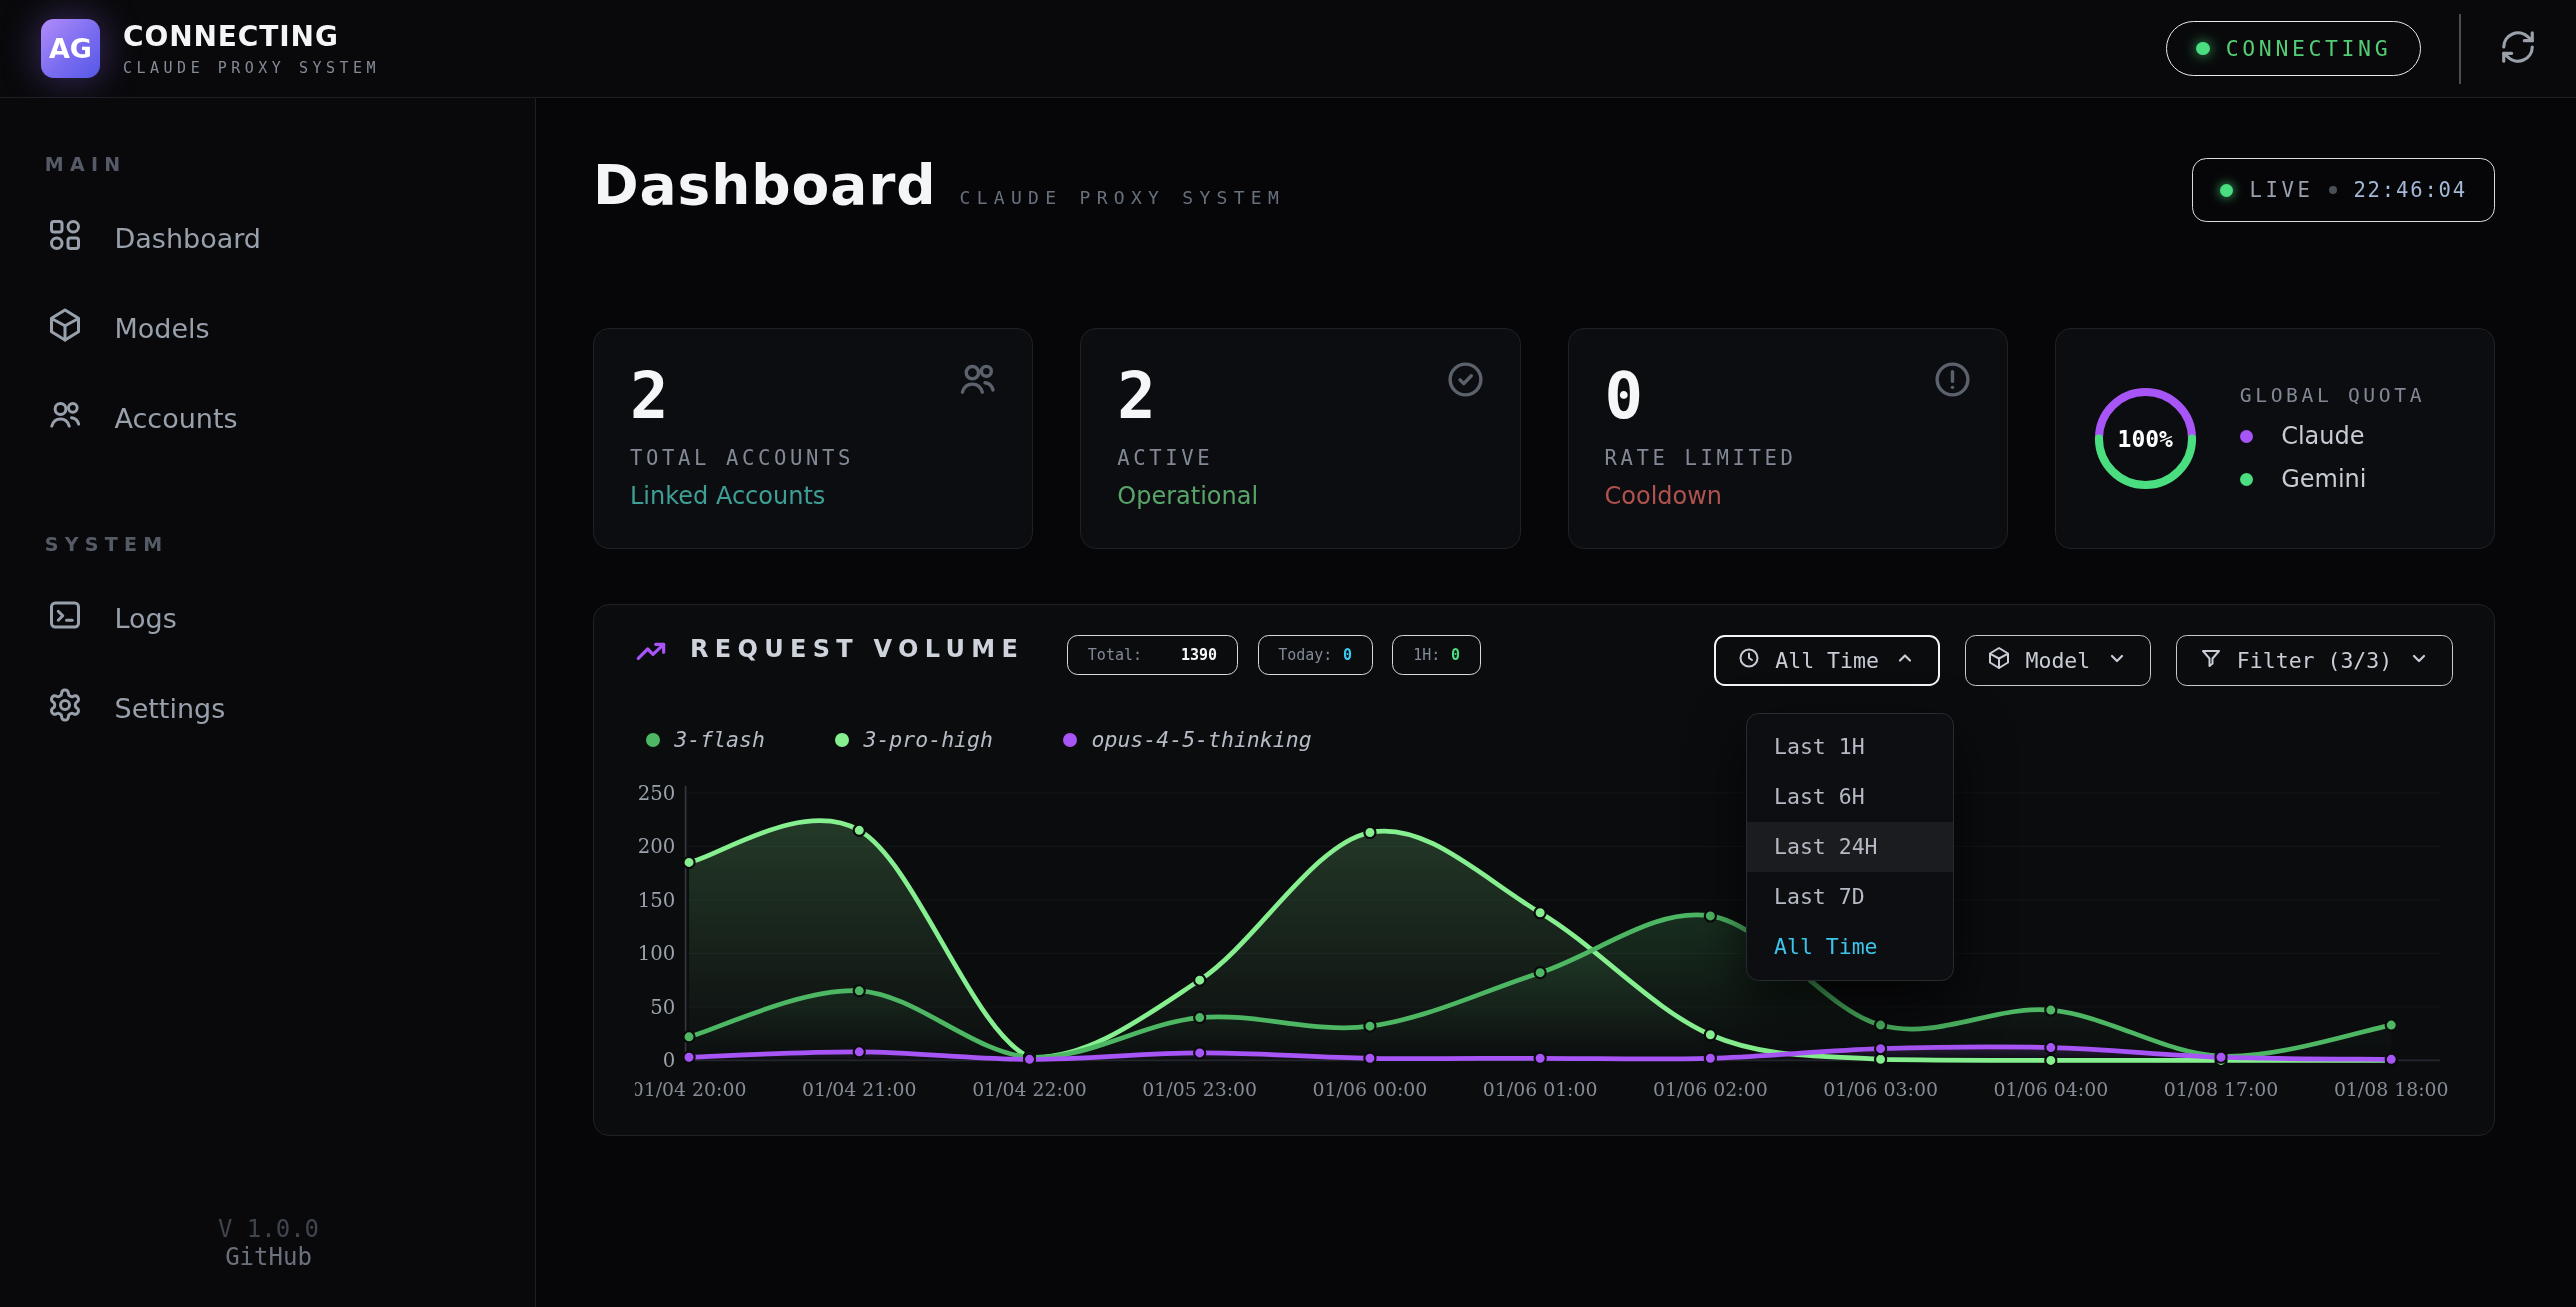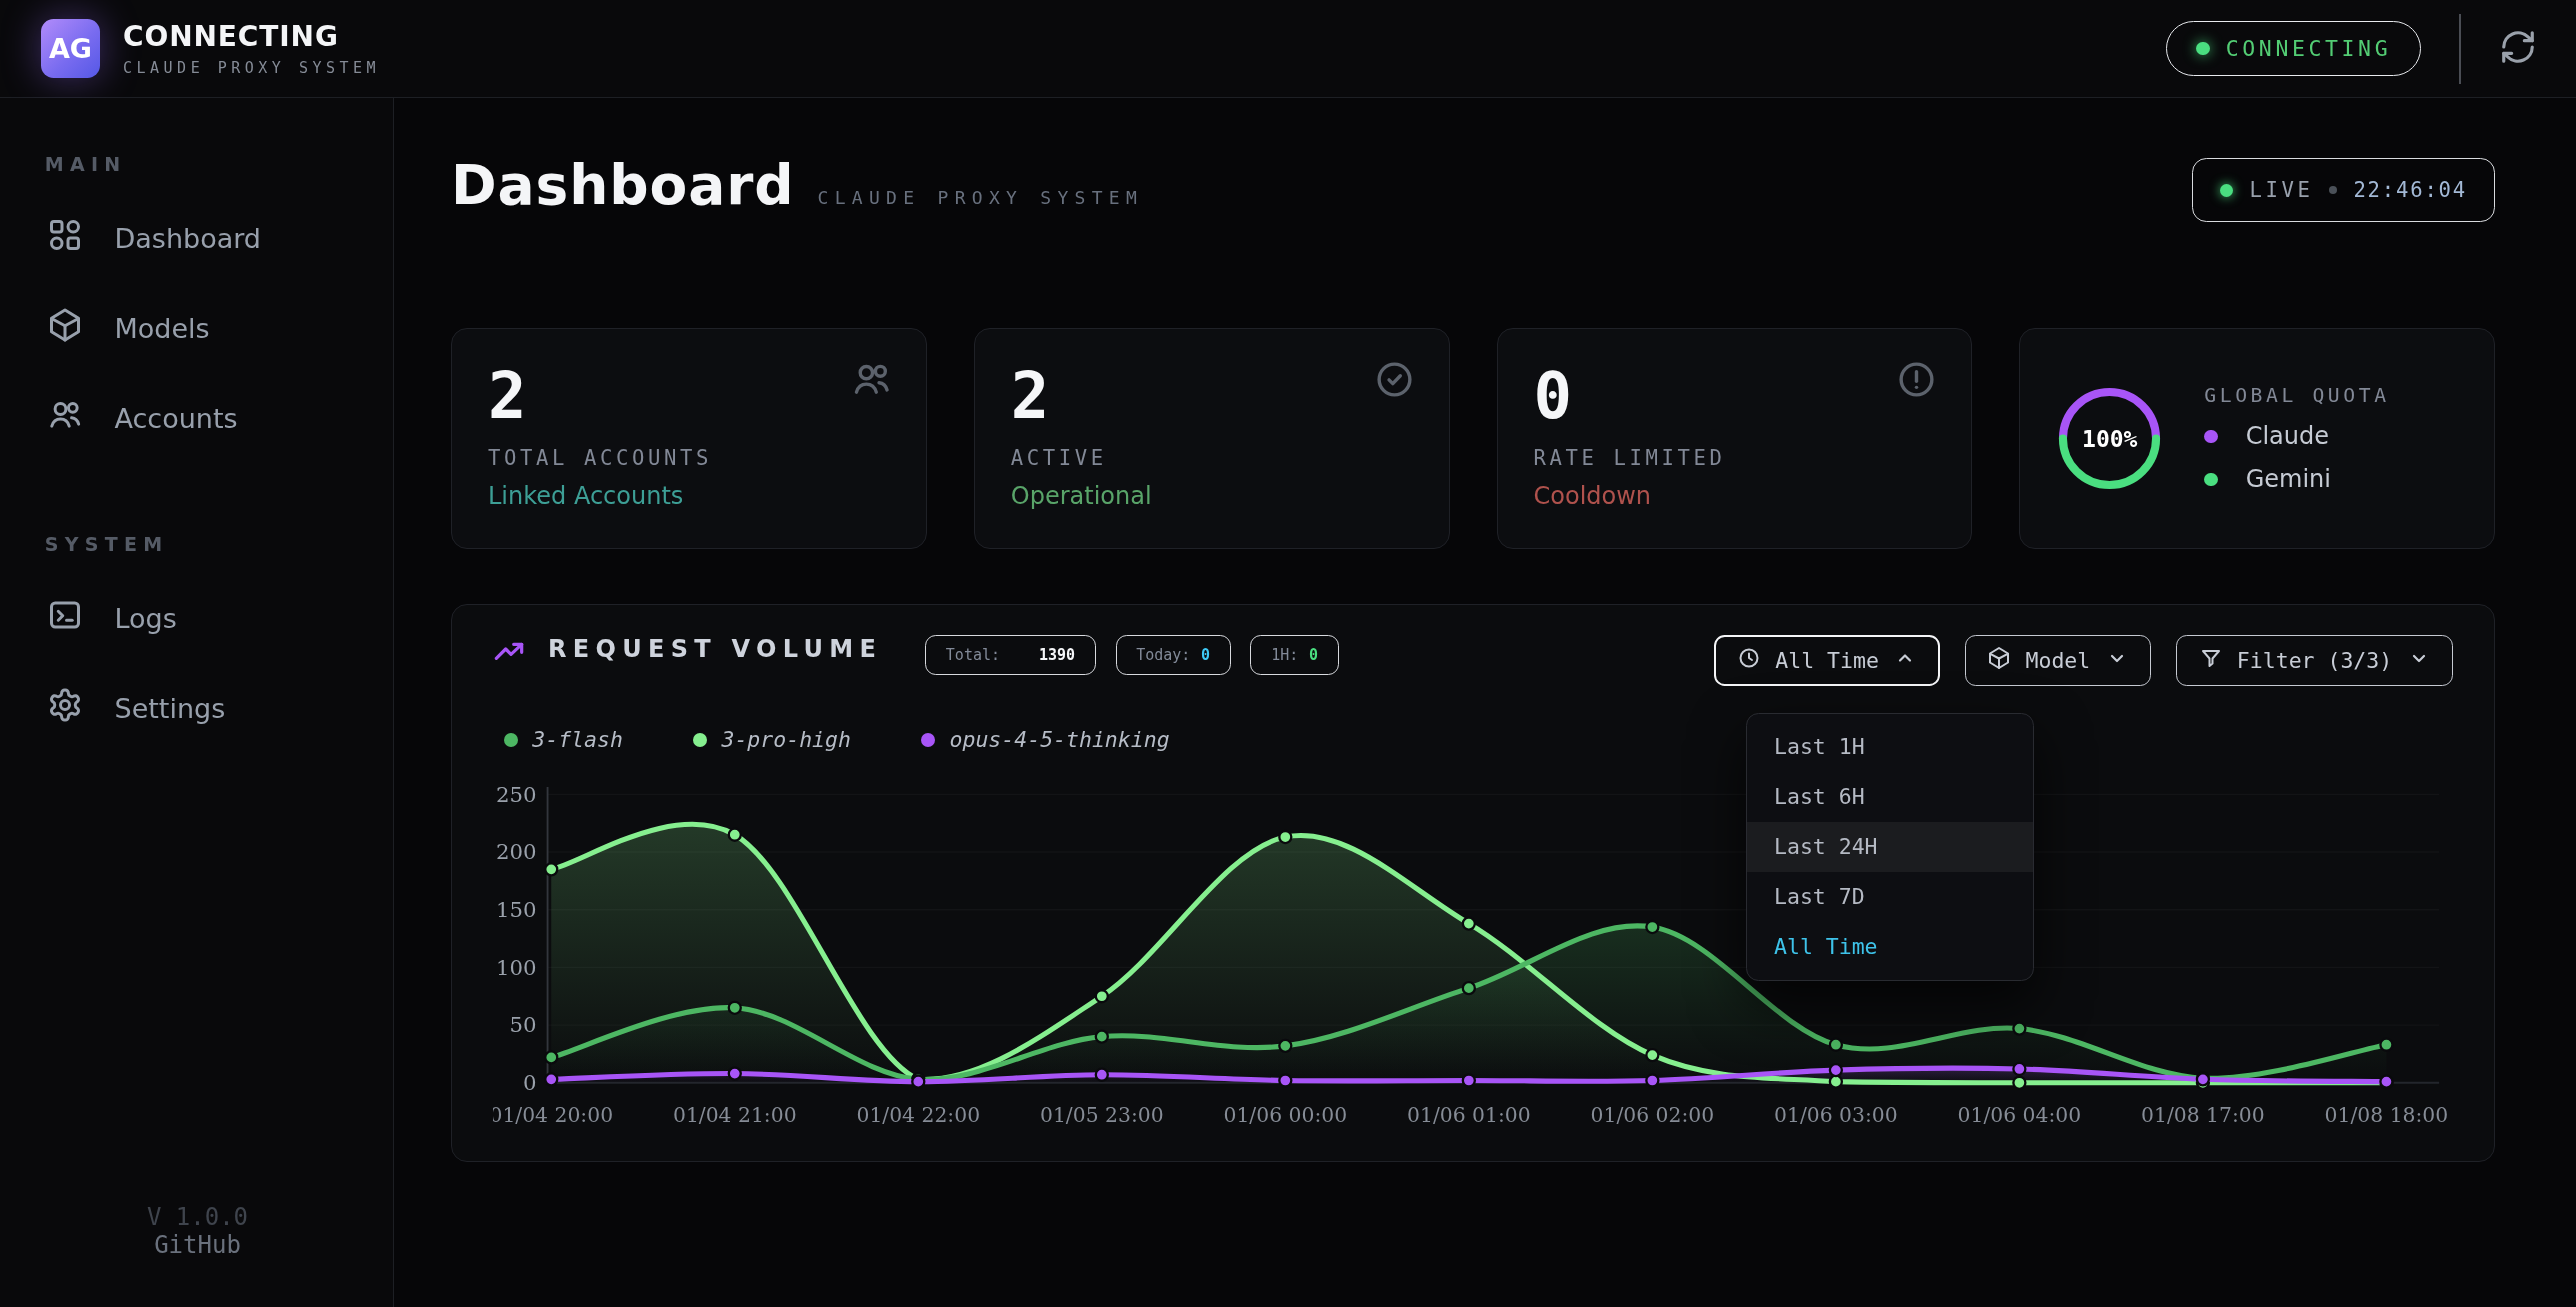--- a/index.html
+++ b/index.html
@@ -31,22 +31,22 @@
   .dot { border-radius:50%; display:inline-block; }
   .status-dot { width:13.4px; height:13.4px; background:#4ade80; box-shadow:0 0 12.5px rgba(74,222,128,.8); }
   .status-text { font-family:"DejaVu Sans Mono",monospace; font-size:21.5px; letter-spacing:3.6px; color:#53cd74; }
   .vdiv { width:1.8px; height:70px; background:#4a4d54; margin:0 38px; }
   .icon-btn { background:none; border:none; color:#9aa1ab; cursor:pointer; display:flex; }
   .icon-btn svg { width:38px; height:38px; }
 
   
   .layout { display:flex; height:1209px; }
   .sidebar {
-    width:394px; background:#09090b; border-right:0.9px solid #1d1f24;
-    padding:55px 32px 48px 34px; display:flex; flex-direction:column;
+    width:536px; background:#09090b; border-right:0.9px solid #1d1f24;
+    padding:55px 32px 36px 34px; display:flex; flex-direction:column;
   }
   .section-label { font-size:19px; font-weight:bold; letter-spacing:6.3px; color:#555b66; margin:0 0 18px 10.7px; }
   .section-label.second { margin-top:70px; }
   .nav-item {
     display:flex; align-items:center; gap:32px; padding:24px 12.5px; border-radius:10.7px;
     color:#98a0ac; font-size:27px; cursor:pointer;
   }
   .nav-item svg { width:36px; height:36px; flex:none; }
   .sidebar-footer {
     margin-top:auto; display:flex; justify-content:space-between; align-items:center;
@@ -115,21 +115,21 @@
   }
   .ctl-btn svg { width:24px; height:24px; }
   .ctl-btn.active { border:2.7px solid #f4f5f7; padding:9px 20.6px; }
   .chart-legend { display:flex; gap:70px; margin:41px 0 0 10.7px;font-style:italic; }
   .legend-item { display:flex; align-items:center; gap:14.3px; font-family:"DejaVu Sans Mono",monospace; font-size:21.5px; color:#b6bcc6; cursor:pointer; }
   .legend-item .dot { width:14.3px; height:14.3px; }
   #chart-svg { display:block; width:100%; margin-top:21.5px; }
 
   
   .dropdown {
-    position:absolute; left:1746px; top:713px; width:288px; z-index:40;
+    position:absolute; left:1746px; top:713px; width:208px; z-index:40;
     background:#0d0e12; border:1.8px solid #292b31; border-radius:12.5px; padding:8px 0;
     box-shadow:0 23px 54px rgba(0,0,0,.7); overflow:hidden;
   }
   .dropdown-item {
     height:50px; line-height:50px; padding-left:27px; cursor:pointer;
     font-family:"DejaVu Sans Mono",monospace; font-size:21.5px; color:#b5bac4;
   }
   .dropdown-item.hovered { background:rgba(255,255,255,.06); }
   .dropdown-item.selected { color:#3ec3ea; }
 </style>

